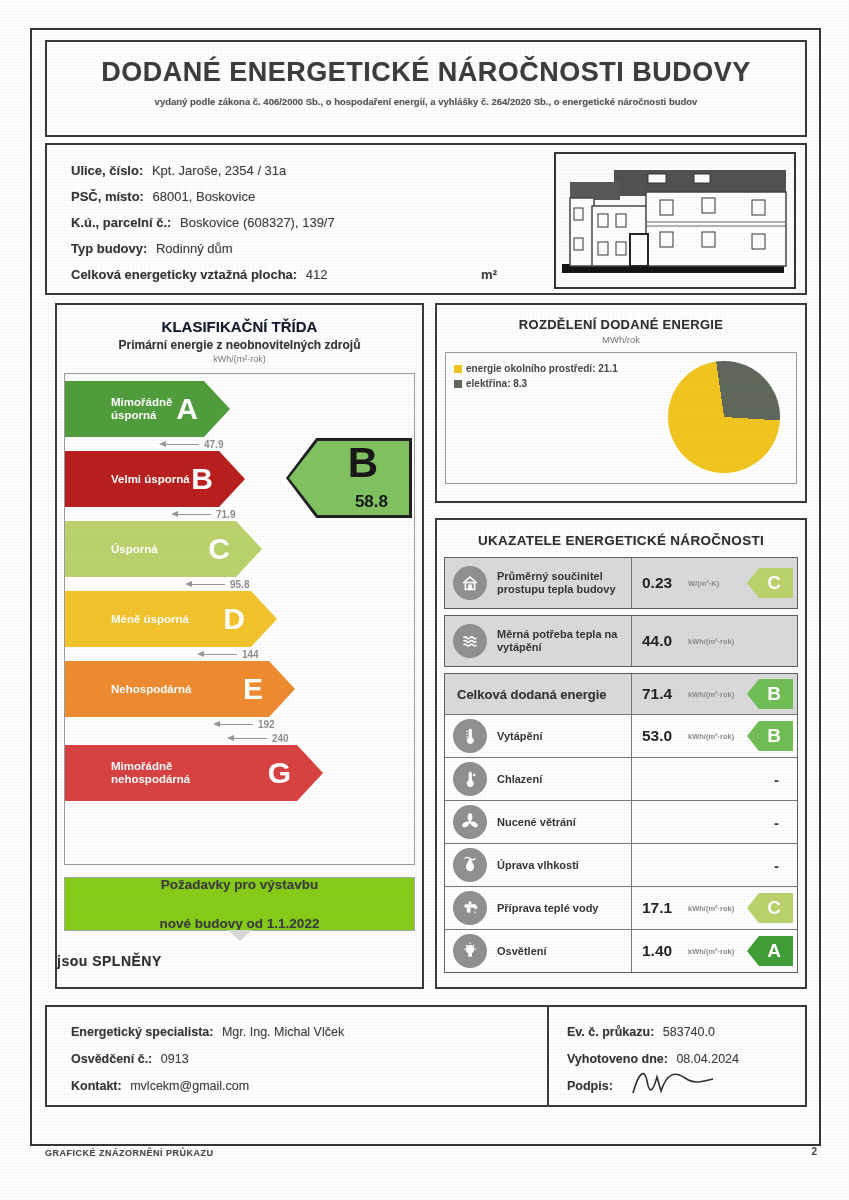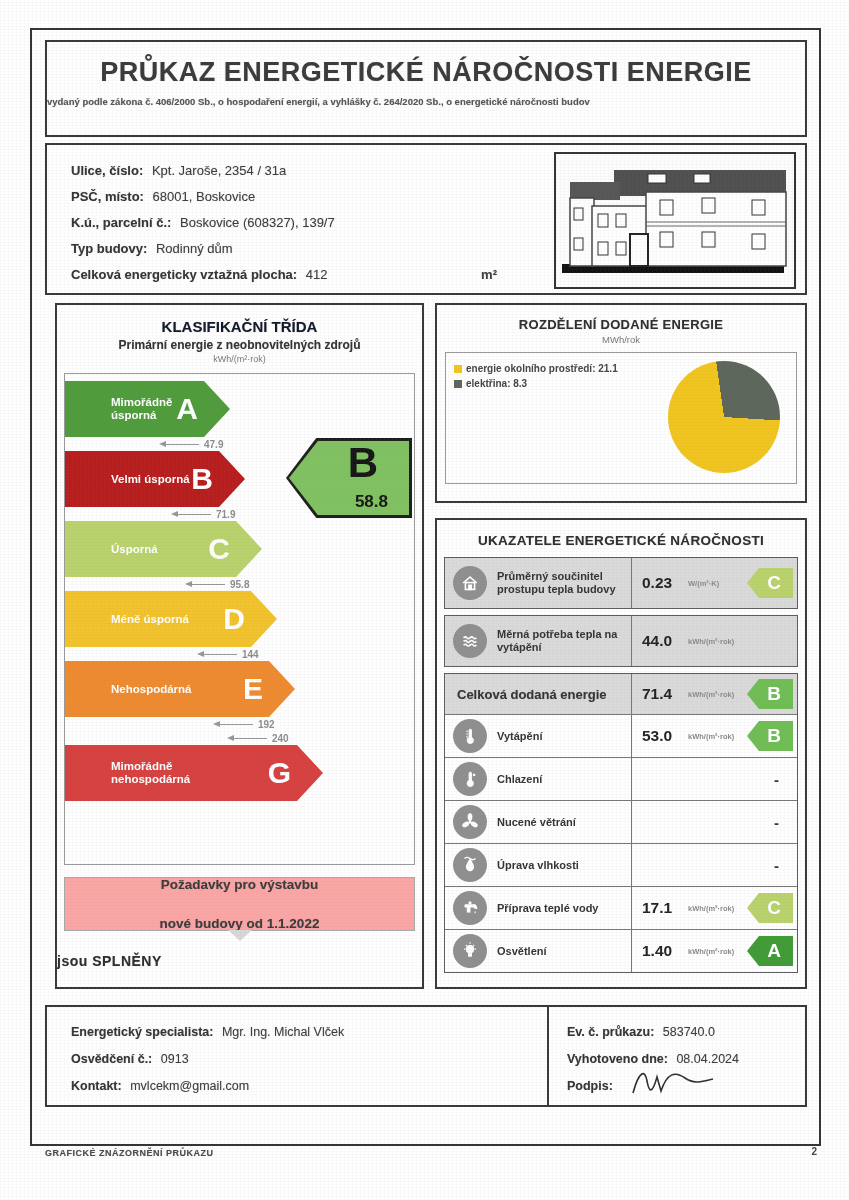--- a/index.html
+++ b/index.html
@@ -10,21 +10,21 @@
   .txtfx{text-shadow:0 0 1px rgba(70,70,70,.35);}
   .abs{position:absolute;}
   .bordered{border:2px solid #383838;background:#fff;}
 
   
   .page-frame{position:absolute;left:30px;top:28px;width:787px;height:1114px;border:2px solid #333;}
 
   
   .header-box{left:45px;top:40px;width:758px;height:93px;}
   .header-title{margin-top:15px;text-align:center;font-size:27px;font-weight:700;letter-spacing:.5px;color:#3a3a3a;}
-  .header-sub{margin-top:8px;text-align:left;font-size:9.5px;color:#555;font-weight:600;}
+  .header-sub{margin-top:8px;text-align:center;font-size:9.5px;color:#555;font-weight:600;}
 
   
   .info-box{left:45px;top:143px;width:758px;height:148px;}
   .info-rows{padding:13px 0 0 24px;}
   .info-row{font-size:13px;line-height:26px;white-space:nowrap;}
   .info-row b{font-weight:700;color:#333;}
   .info-row .val{font-weight:500;color:#3c3c3c;margin-left:5px;}
   .info-unit{margin-left:150px;font-weight:600;}
   .photo-box{position:absolute;right:9px;top:7px;width:238px;height:133px;border:2px solid #333;background:#fdfdfd;}
 
@@ -41,21 +41,21 @@
   .threshold{height:14px;display:flex;align-items:center;font-size:10px;color:#8d8d8d;font-weight:600;}
   .th-line{display:inline-block;width:34px;height:0;border-top:1.6px solid #979797;margin-right:5px;position:relative;}
   .th-line::before{content:"";position:absolute;left:-6px;top:-4px;border-right:7px solid #979797;border-top:3.4px solid transparent;border-bottom:3.4px solid transparent;}
   .rating-arrow{position:absolute;right:2px;top:64px;width:126px;height:80px;
       clip-path:polygon(0 50%, 24% 0, 100% 0, 100% 100%, 24% 100%);background:#1e1e1e;}
   .rating-arrow-fill{position:absolute;left:3px;top:3px;right:3px;bottom:3px;
       clip-path:polygon(0 50%, 24% 0, 100% 0, 100% 100%, 24% 100%);}
   .rating-letter{position:absolute;right:34px;top:1px;font-size:42px;font-weight:700;color:#151515;}
   .rating-value{position:absolute;right:24px;bottom:6px;font-size:17px;font-weight:700;color:#151515;}
 
-  .req-box{margin:12px 7px 0 7px;height:52px;background:#fca5a5;border:1px solid #a8a8a8;position:relative;
+  .req-box{margin:12px 7px 0 7px;height:52px;background:#84cc16;border:1px solid #a8a8a8;position:relative;
            display:flex;flex-direction:column;justify-content:center;gap:22px;}
   .req-line{text-align:center;font-size:13.5px;font-weight:700;color:#3a3a3a;line-height:17px;}
   .req-notch{position:absolute;left:50%;bottom:-11px;transform:translateX(-50%);
              border-left:12px solid transparent;border-right:12px solid transparent;border-top:11px solid #d8d8d8;}
   .req-result{margin-top:22px;text-align:left;font-size:14px;font-weight:700;color:#2c2c2c;letter-spacing:.5px;}
 
   
   .pie-box{left:435px;top:303px;width:368px;height:196px;}
   .pie-title{margin-top:12px;text-align:center;font-size:13px;font-weight:700;color:#2e2e2e;letter-spacing:.3px;}
   .pie-sub{margin-top:2px;text-align:center;font-size:9.5px;color:#777;}
@@ -103,21 +103,21 @@
   .noise{position:absolute;inset:0;pointer-events:none;opacity:.05;
     background:repeating-linear-gradient(0deg,#888 0 1px,transparent 1px 3px),
                repeating-linear-gradient(90deg,#999 0 1px,transparent 1px 4px);}
 </style>
 </head>
 <body>
 
 <div class="page-frame"></div>
 
 <div class="abs bordered header-box">
-  <div class="header-title txtfx">PRŮKAZ ENERGETICKÉ NÁROČNOSTI ENERGIE</div>
+  <div class="header-title txtfx">DODANÉ ENERGETICKÉ NÁROČNOSTI BUDOVY</div>
   <div class="header-sub txtfx">vydaný podle zákona č. 406/2000 Sb., o hospodaření energií, a vyhlášky č. 264/2020 Sb., o energetické náročnosti budov</div>
 </div>
 
 <div class="abs bordered info-box">
   <div class="info-rows">
     <div class="info-row txtfx">
       <b>Ulice, číslo:</b>
       <span class="val">Kpt. Jaroše, 2354 / 31a</span>
     </div>
     <div class="info-row txtfx">

